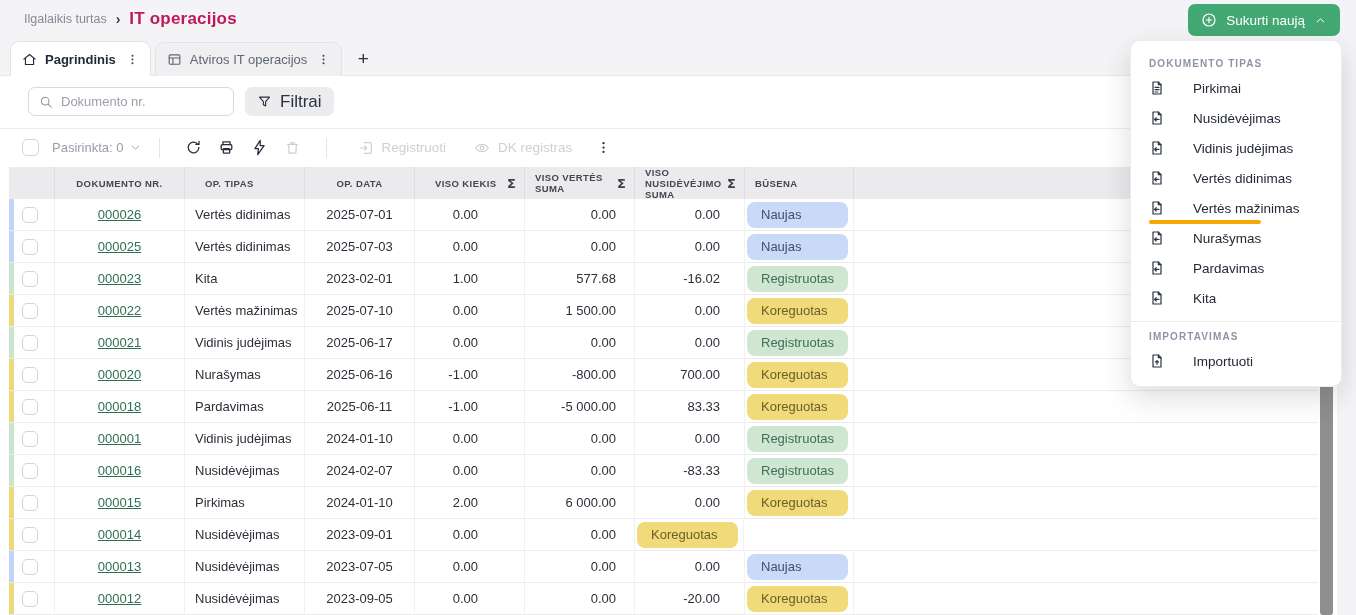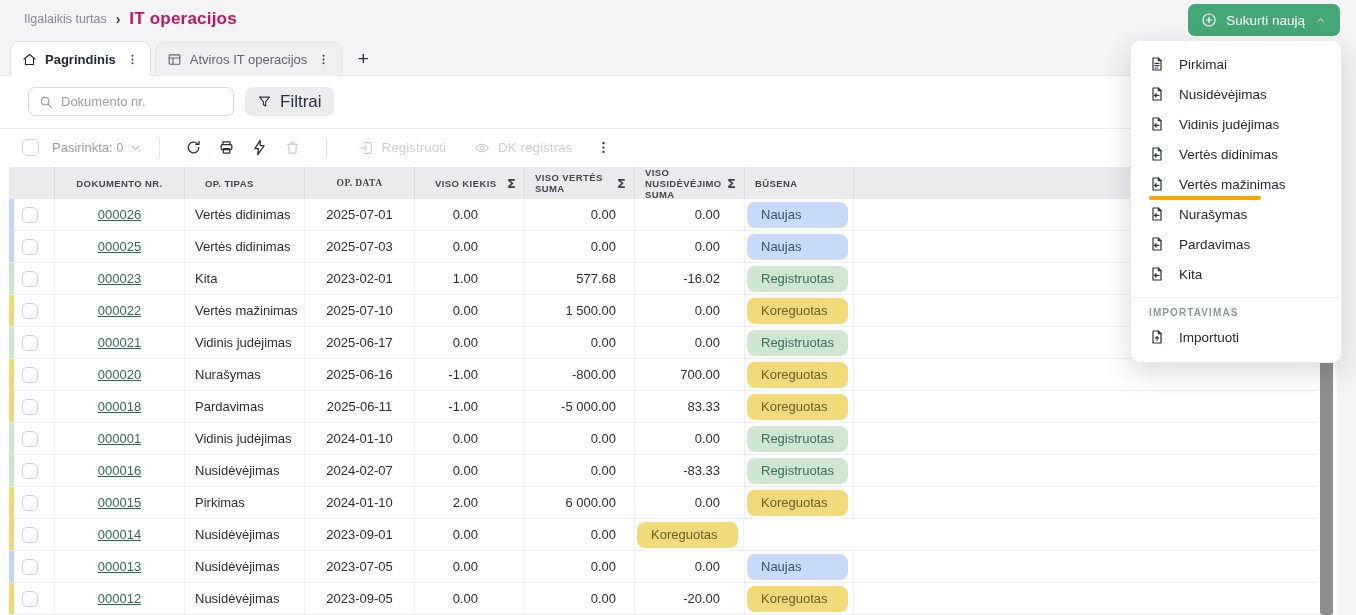--- a/index.html
+++ b/index.html
@@ -66,21 +66,21 @@
 
   
   .table { position:absolute; top:91px; left:9px; width:1309px; }
   .thead { display:flex; height:32px; background:#ebebee; }
   .hcell { display:flex; align-items:center; border-right:1px solid #dcdcdf; color:#43474e; }
   .hcell:last-child { border-right:none; }
   .hlabel { font-size:9.5px; font-weight:700; letter-spacing:.4px; line-height:11px; padding-left:10px; }
   .sigma { margin-left:auto; margin-right:8px; font-size:13px; font-weight:600; color:#3c424c;
            font-family:"DejaVu Sans",sans-serif; cursor:pointer; }
   .thead .c1 { justify-content:center; } .thead .c1 .hlabel { padding-left:0; }
-  .thead .c3 { justify-content:center;font-family:Liberation Serif, serif; } .thead .c3 .hlabel { padding-left:0; }
+  .thead .c3 { justify-content:center; } .thead .c3 .hlabel { padding-left:0; }
   .thead .c4 .hlabel { padding-left:20px; }
 
   .trow { display:flex; height:32px; border-bottom:1px solid #ededf0; position:relative; background:#fff; }
   .cell { display:flex; align-items:center; border-right:1px solid #f1f1f3; font-size:13px; color:#2a3038; }
   .cell:last-child { border-right:none; }
   .c0 { width:46px; } .c1 { width:130px; } .c2 { width:120px; } .c3 { width:110px; }
   .c4 { width:110px; } .c5 { width:110px; } .c6 { width:110px; } .c7 { width:109px; } .c8 { flex:1; }
   .stripe { position:absolute; left:0; top:0; bottom:0; width:5px; }
   .c0 .checkbox { margin-left:13px; width:16px; height:16px; }
   .c1 { justify-content:center; }
@@ -95,21 +95,21 @@
   
   .scroll-thumb { position:absolute; right:23px; top:358px; width:13px; height:257px;
                   background:#8e8e8e; border-radius:3px; z-index:4; cursor:grab; }
 
   
   .menu { position:absolute; top:40px; right:14px; width:212px; background:#fff;
           border:1px solid #ececef; border-radius:10px; padding:8px 0 10px;
           box-shadow:0 10px 28px rgba(30,35,45,.16); z-index:10; }
   .menu-title { height:20px; display:flex; align-items:center; padding:0 18px; margin-top:4px;
                 font-size:10px; font-weight:700; letter-spacing:1.1px; color:#8d95a5; }
-  .menu-item { height:30px; display:flex; align-items:center; gap:14px; padding:0 18px;
+  .menu-item { height:30px; display:flex; align-items:center; gap:28px; padding:0 18px;
                font-size:13.5px; color:#232a36; position:relative; cursor:pointer; }
   .menu-item .icn { color:#2b3240; }
   .menu-item.highlighted::after { content:''; position:absolute; left:18px; top:27px;
                width:112px; height:4px; border-radius:2px; background:var(--orange,#f7a800); }
   .menu-divider { border-top:1px solid #ededf0; margin-top:8px; }
 </style>
 </head>
 <body>
 
 <div class="topbar">
@@ -521,20 +521,21 @@
     <div class="cell c8"></div>
   </div>
       </div>
   </div>
 
 </div>
 
 <div class="scroll-thumb"></div>
 
 <div class="menu" id="create-menu">
+    <div class="menu-title">DOKUMENTO TIPAS</div>
     <div class="menu-item">
     <span class="icn">
         <svg viewBox="0 0 24 24" width="16" height="16" fill="none" stroke="currentColor" stroke-width="1.8" stroke-linecap="round" stroke-linejoin="round">
           <path d="M6 3h8l4 4v14H6z"></path>
           <path d="M14 3v4h4M9 11h6M9 14.5h6M9 18h4"></path>
         </svg>
       </span>
     <span class="mi-label">Pirkimai</span>
   </div>
     <div class="menu-item">

